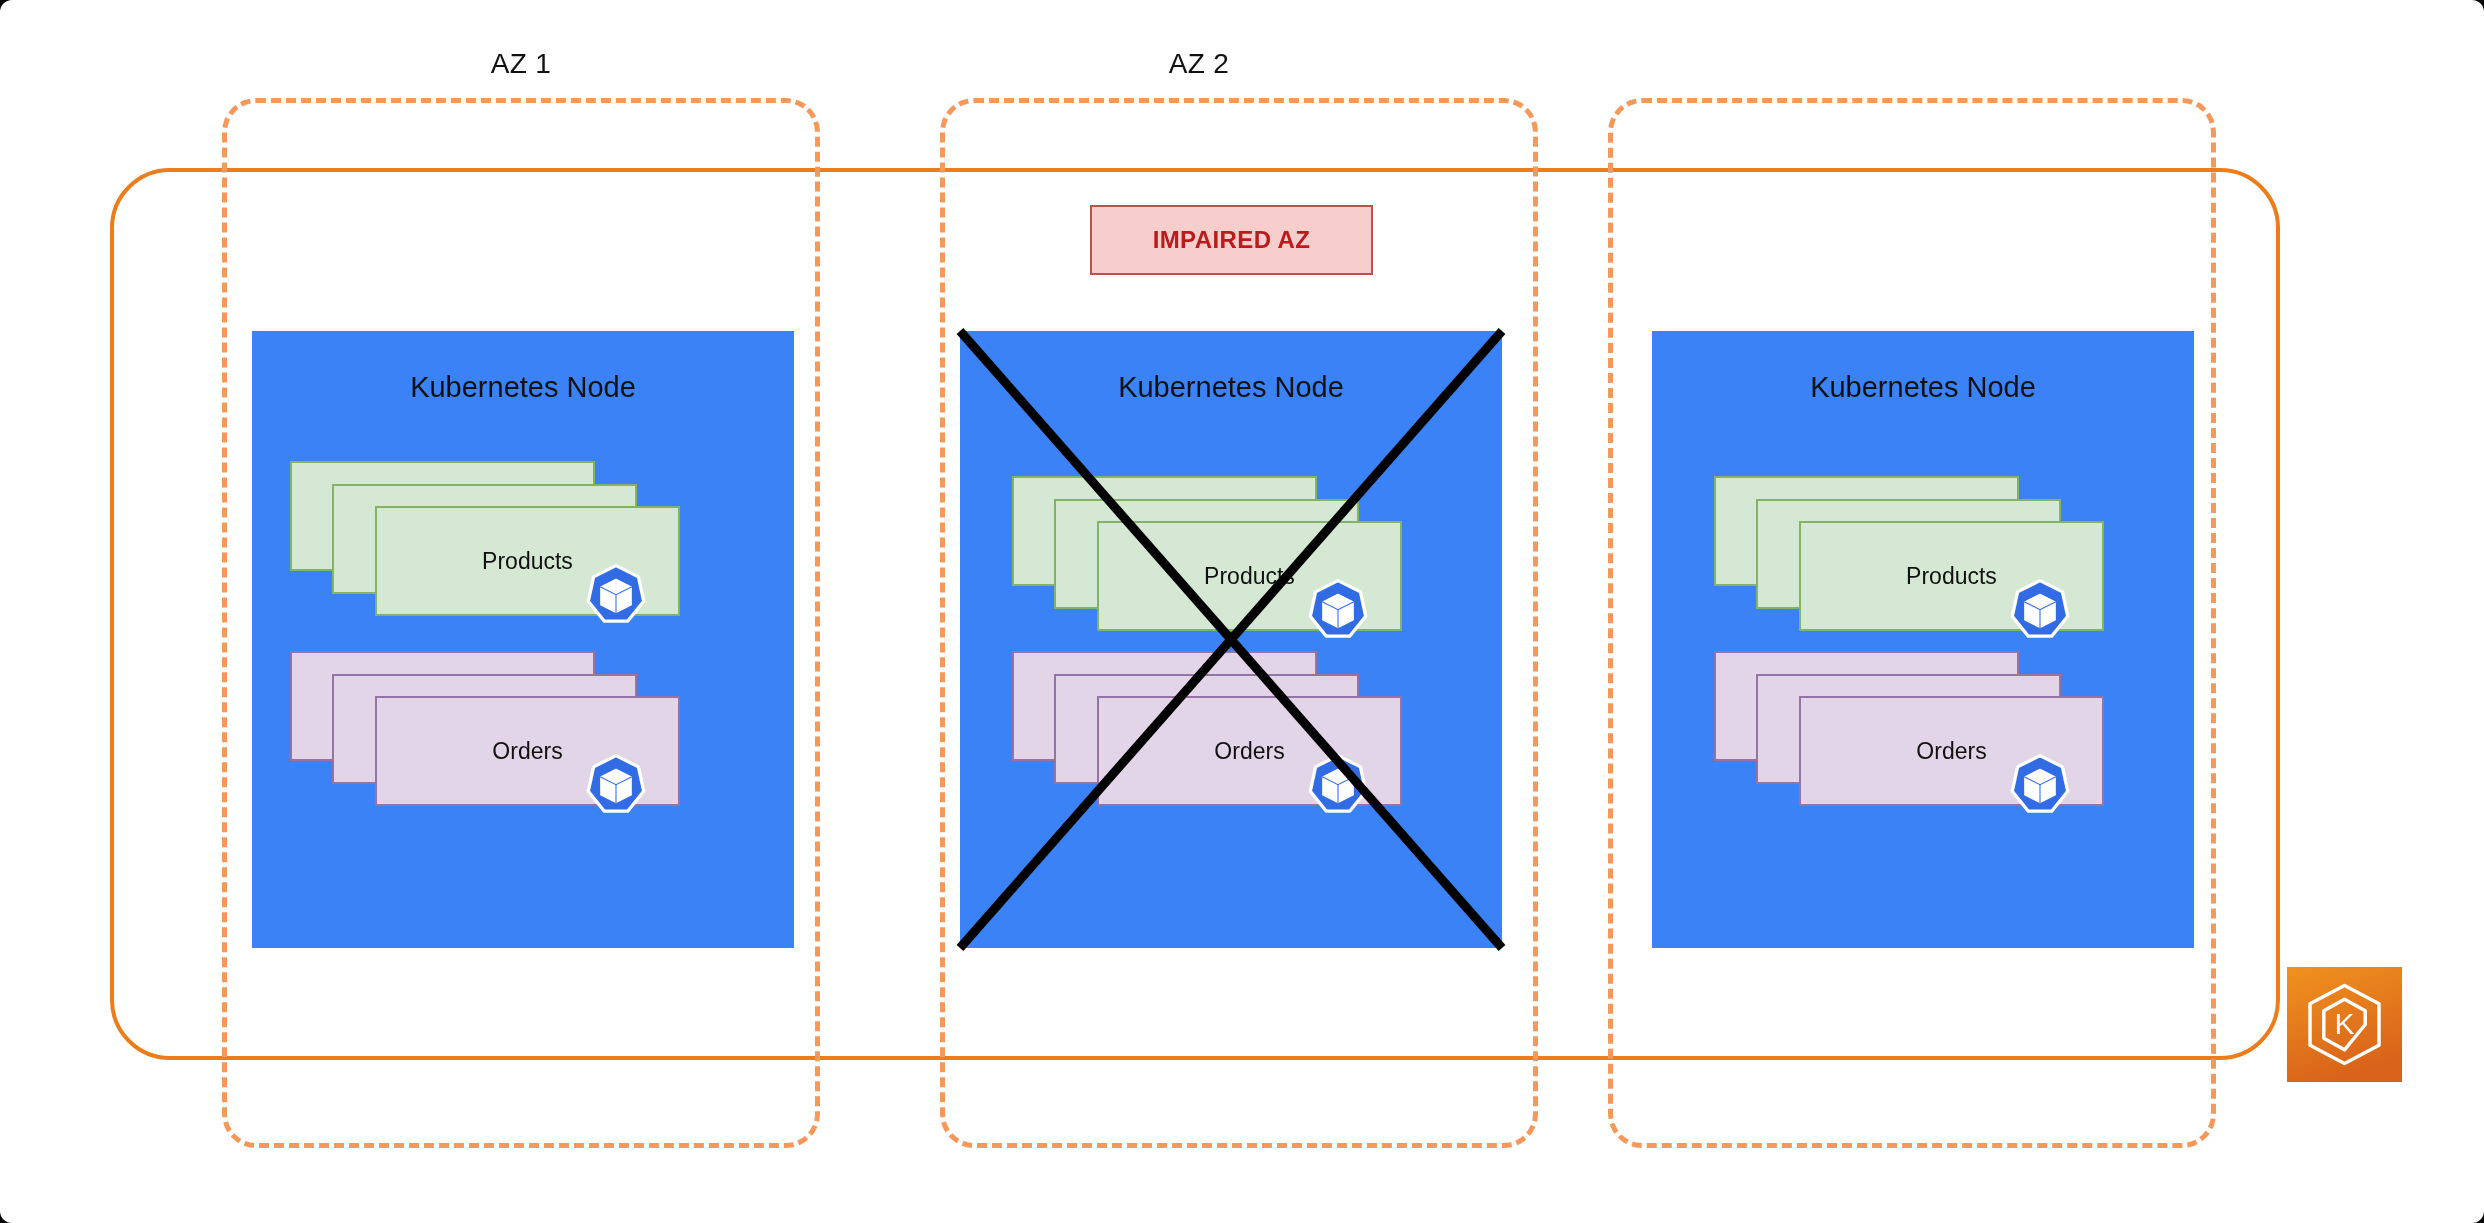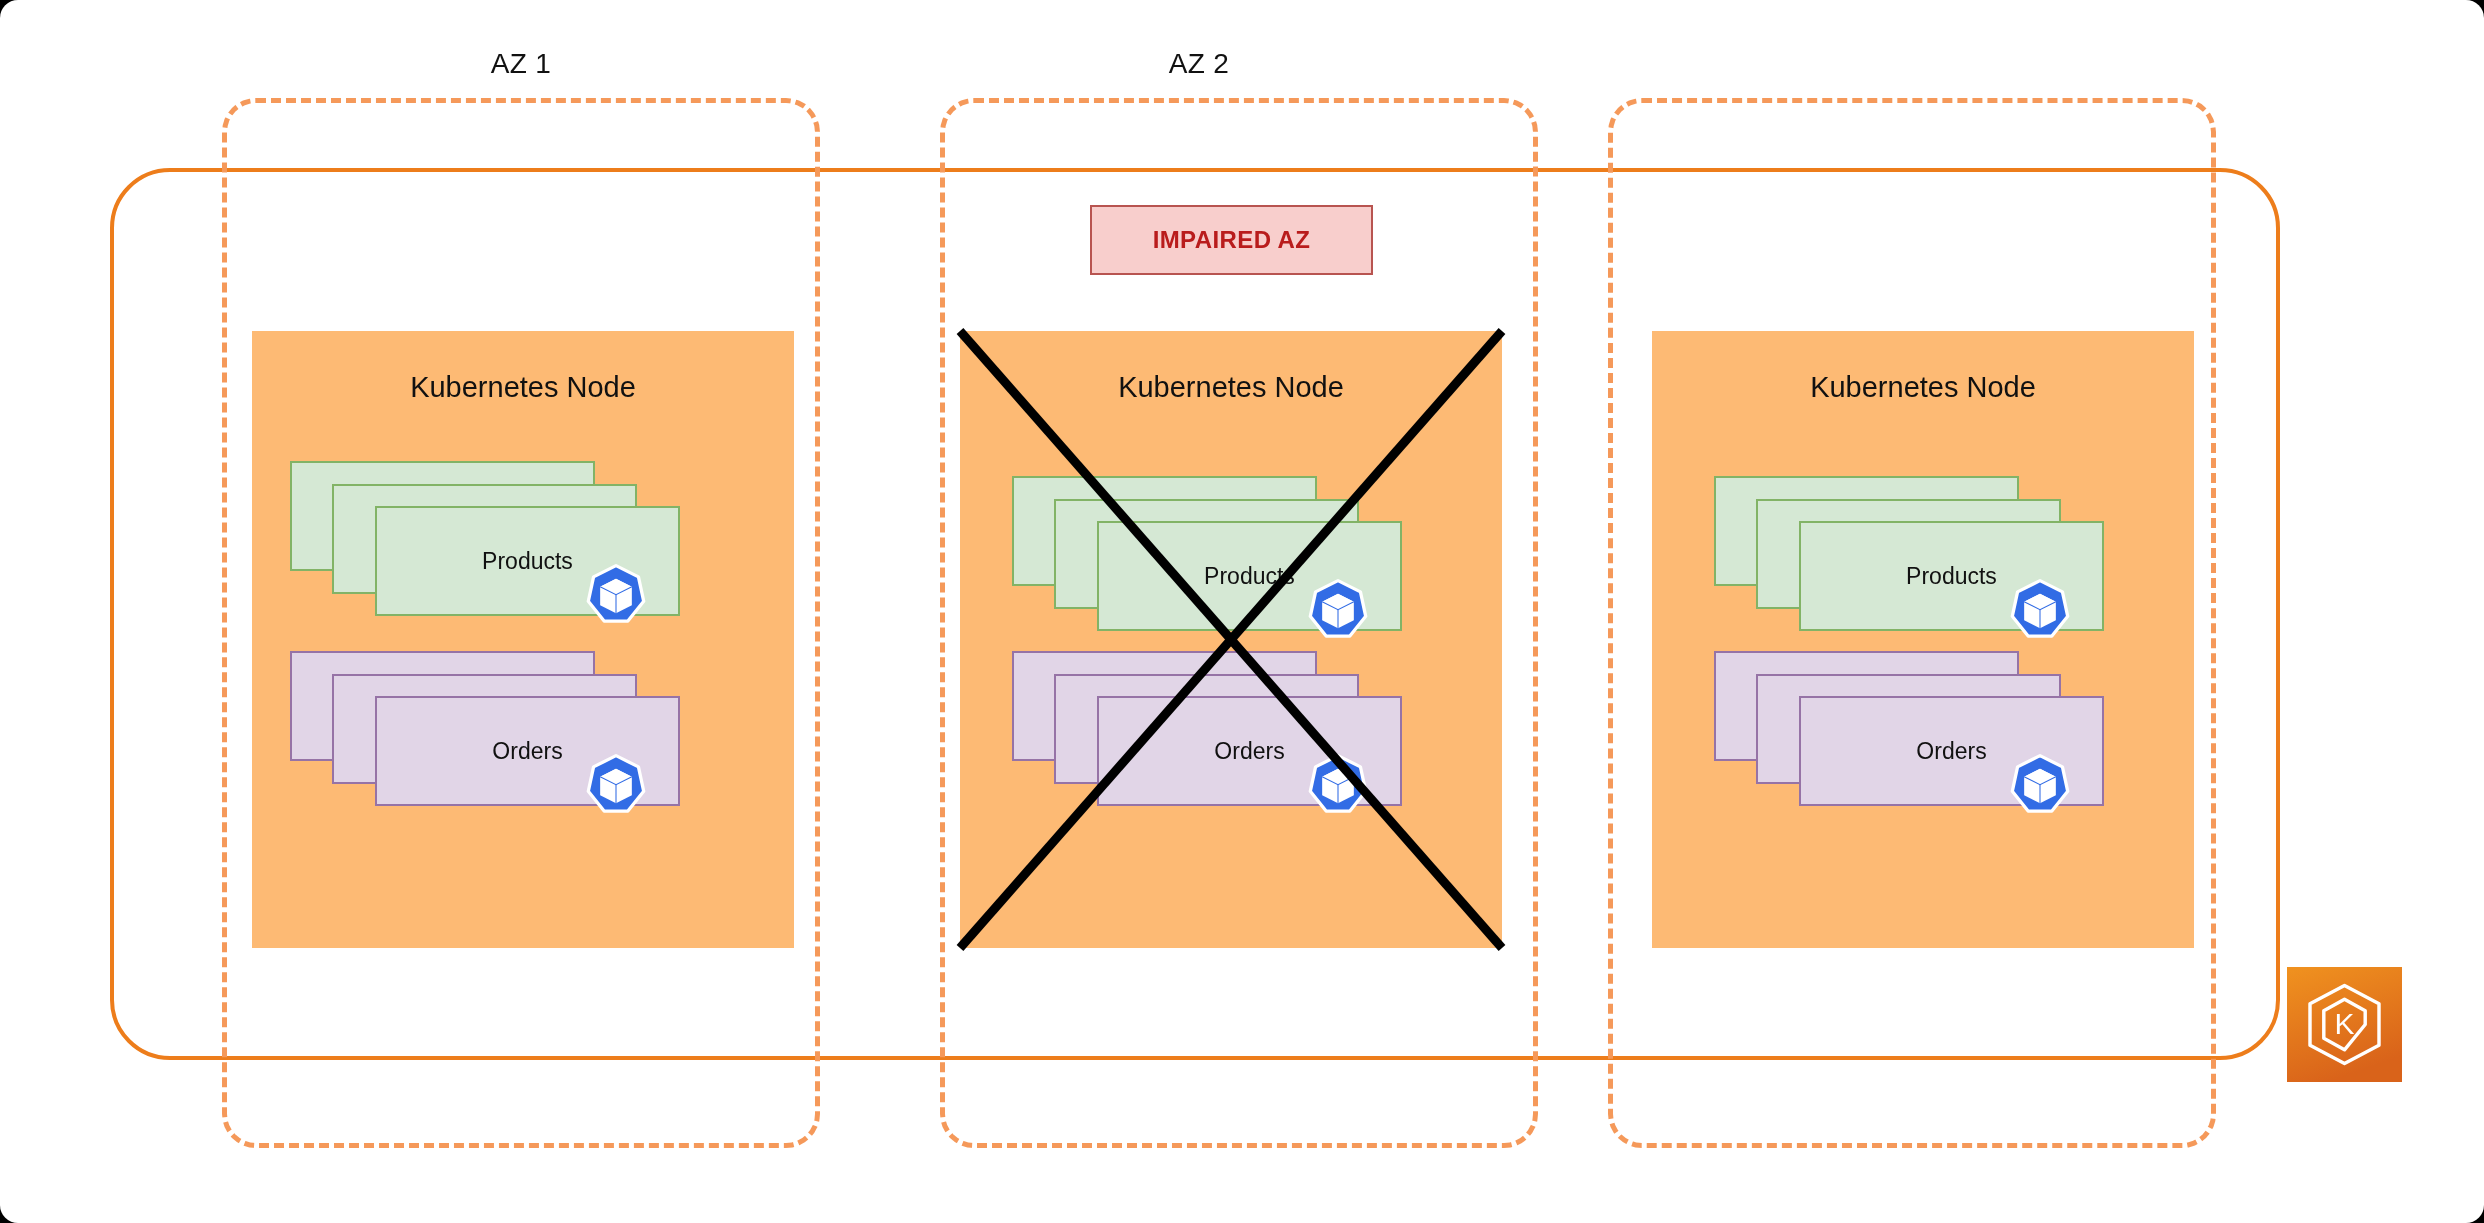--- a/index.html
+++ b/index.html
@@ -22,21 +22,21 @@
   }
 
   
   #card {
     position: absolute;
     left: 0px;
     top: 0px;
     width: 2484px;
     height: 1223px;
     background: #ffffff;
-    border-radius: 18px;
+    border-radius: 12px;
     overflow: hidden;
   }
 
   
   #vpc-boundary {
     position: absolute;
     left: 110px;
     top: 168px;
     width: 2170px;
     height: 892px;
@@ -91,21 +91,21 @@
     color: #b91c1c;
     letter-spacing: 0.4px;
   }
 
   
   .k8s-node {
     position: absolute;
     top: 331px;
     width: 542px;
     height: 617px;
-    background: #fdba74;
+    background: #3b82f6;
   }
   #k8s-node-1 { left: 252px; }
   #k8s-node-2 { left: 960px; }
   #k8s-node-3 { left: 1652px; }
 
   .k8s-node-title {
     position: absolute;
     top: 40px;
     left: 0;
     width: 100%;

